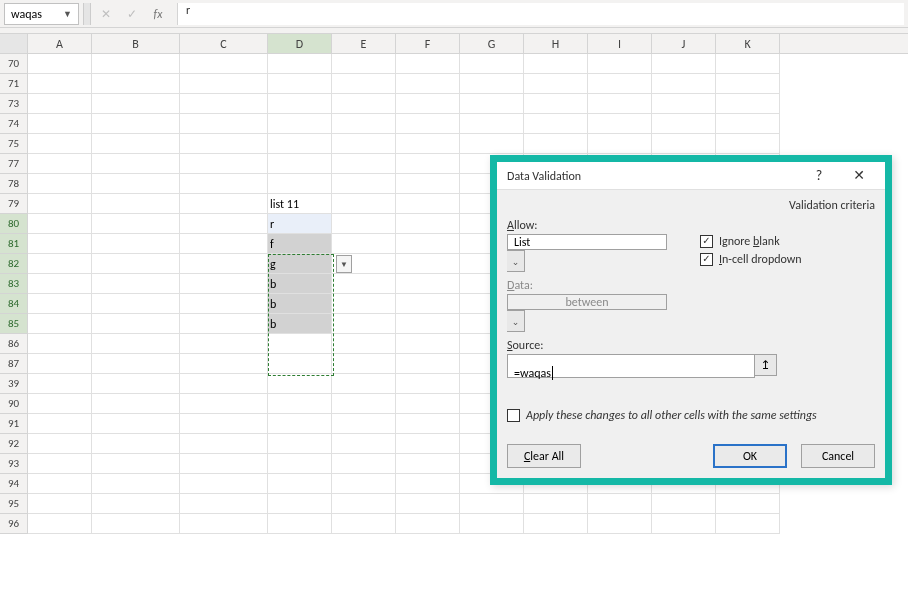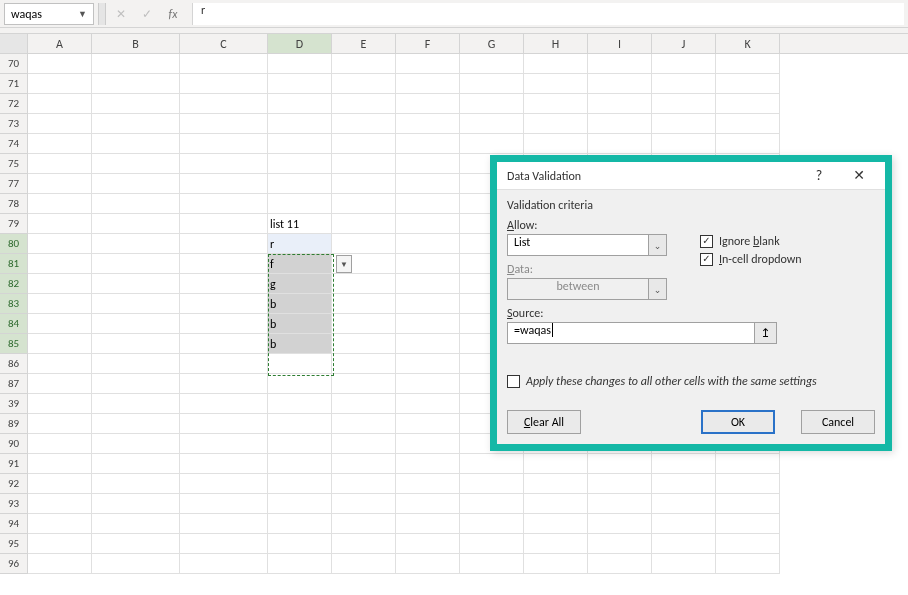--- a/index.html
+++ b/index.html
@@ -1,20 +1,20 @@
 <!DOCTYPE html>
 <html><head>
 <meta charset="utf-8">
 <style>
 * { box-sizing: border-box; margin: 0; padding: 0; font-family: "Segoe UI", Calibri, sans-serif; }
 body { background: #fff; width: 908px; height: 595px; overflow: hidden; position: relative; font-size: 12px; }
 
 
 .formula-bar-row { display: flex; align-items: center; height: 28px; border-bottom: 1px solid #d4d4d4; background: #f3f2f1; gap: 4px; padding: 2px 4px; }
-.namebox { width: 90px; height: 22px; border: 1px solid #c1c1c1; background: #fff; padding: 0 6px; display: flex; align-items: center; justify-content: space-between; font-size: 12px; }
+.namebox { width: 75px; height: 22px; border: 1px solid #c1c1c1; background: #fff; padding: 0 6px; display: flex; align-items: center; justify-content: space-between; font-size: 12px; }
 .namebox-arrow { font-size: 9px; color: #555; }
 .fb-sep { width: 8px; height: 22px; background: #e5e5e5; border-left: 1px solid #ccc; border-right: 1px solid #ccc; }
 .fb-btn { width: 22px; height: 22px; display: flex; align-items: center; justify-content: center; color: #bfbfbf; font-size: 12px; }
 .fb-btn.active { color: #444; }
 .fx-label { font-style: italic; color: #777; font-size: 12px; }
 .formula-input { flex: 1; height: 22px; border: none; background: #fff; padding: 0 8px; font-size: 12px; color: #333; border-left: 1px solid #d4d4d4; margin-left: 4px; }
 
 
 .thin-div { height: 6px; background: #f3f2f1; border-bottom: 1px solid #d4d4d4; }
 
@@ -42,42 +42,42 @@
 
 .dialog { position: absolute; left: 490px; top: 155px; width: 402px; background: #f0f0f0; border: 7px solid #14b8a6; box-shadow: 2px 2px 8px rgba(0,0,0,0.15); }
 .dlg-title { height: 28px; display: flex; align-items: center; justify-content: space-between; padding: 0 6px 0 10px; background: #fff; border-bottom: 1px solid #e0e0e0; }
 .dlg-title-text { font-size: 12px; color: #333; }
 .dlg-title-ctrls { display: flex; gap: 0; }
 .dlg-title-btn { width: 40px; height: 26px; display: flex; align-items: center; justify-content: center; font-size: 14px; color: #333; }
 .dlg-body { padding: 8px 10px 10px; }
 .tabs { display: flex; border-bottom: 1px solid #bcbcbc; margin-bottom: 8px; }
 .tab { padding: 5px 14px; font-size: 12px; color: #333; border: 1px solid transparent; border-bottom: none; position: relative; top: 1px; background: #f0f0f0; }
 .tab.active { background: #f0f0f0; border-color: #bcbcbc; border-bottom: 1px solid #f0f0f0; }
-.section-label { font-size: 12px; color: #333; margin-bottom: 6px; }
+.section-label { font-size: 12px; color: #333; margin-bottom: 6px; text-align: right; }
 .form-row { display: flex; gap: 18px; margin-bottom: 4px; }
 .form-col { flex: 1; }
 .form-col-right { flex: 1; padding-top: 16px; }
 .fld-label { font-size: 12px; color: #333; margin-bottom: 2px; display: block; }
 .fld-label u { text-decoration: underline; }
 .fld-label.disabled { color: #8a8a8a; }
-.combo { display: flex; width: 160px; }
+.combo { display: flex; width: 160px; flex-direction: column; }
 .combo-input { flex: 1; height: 22px; border: 1px solid #a0a0a0; background: #fff; padding: 0 6px; font-size: 12px; }
 .combo-input.disabled { background: #f0f0f0; color: #8a8a8a; text-align: center; }
 .combo-btn { width: 18px; height: 22px; border: 1px solid #a0a0a0; border-left: none; background: #e8e8e8; display: flex; align-items: center; justify-content: center; font-size: 9px; color: #555; }
 .chk { display: flex; align-items: center; gap: 6px; font-size: 12px; color: #333; margin-bottom: 4px; }
 .chkbox { width: 13px; height: 13px; border: 1px solid #333; background: #fff; display: flex; align-items: center; justify-content: center; font-size: 10px; line-height: 1; }
 .source-row { margin-top: 6px; }
 .source-input-wrap { display: flex; width: 270px; }
-.source-input { flex: 1; height: 22px; border: 1px solid #a0a0a0; background: #fff; padding: 0 6px; font-size: 12px; }
+.source-input { flex: 1; height: 22px; border: 1px solid #a0a0a0; background: #fff; padding: 11px 6px; font-size: 12px; }
 .range-btn { width: 22px; height: 22px; border: 1px solid #a0a0a0; border-left: none; background: #e8e8e8; display: flex; align-items: center; justify-content: center; font-size: 12px; }
 .apply-row { margin-top: 30px; font-style: italic; }
 .dlg-footer { display: flex; justify-content: space-between; align-items: center; padding: 8px 10px 10px; }
 .btn { min-width: 74px; height: 24px; border: 1px solid #a0a0a0; background: #eaeaea; font-size: 12px; padding: 0 12px; display: inline-flex; align-items: center; justify-content: center; }
 .btn.primary { border: 2px solid #2a72c8; }
-.btn-group { display: flex; gap: 26px; align-items: flex-end; }
+.btn-group { display: flex; gap: 14px; align-items: flex-end; }
 </style>
 </head>
 <body>
 
 <div class="formula-bar-row">
   <div class="namebox">
     <span>waqas</span>
     <span class="namebox-arrow">▼</span>
   </div>
   <div class="fb-sep"></div>
@@ -128,34 +128,20 @@
         <div class="cell"></div>
         <div class="cell"></div>
         <div class="cell"></div>
         <div class="cell"></div>
         <div class="cell"></div>
         <div class="cell"></div>
         <div class="cell"></div>
         <div class="cell"></div>
       </div>
       <div class="row">
-        <div class="row-h">72</div>
-        <div class="cell"></div>
-        <div class="cell wide"></div>
-        <div class="cell wide"></div>
-        <div class="cell"></div>
-        <div class="cell"></div>
-        <div class="cell"></div>
-        <div class="cell"></div>
-        <div class="cell"></div>
-        <div class="cell"></div>
-        <div class="cell"></div>
-        <div class="cell"></div>
-      </div>
-      <div class="row">
         <div class="row-h">73</div>
         <div class="cell"></div>
         <div class="cell wide"></div>
         <div class="cell wide"></div>
         <div class="cell"></div>
         <div class="cell"></div>
         <div class="cell"></div>
         <div class="cell"></div>
         <div class="cell"></div>
         <div class="cell"></div>
@@ -339,34 +325,20 @@
         <div class="cell"></div>
         <div class="cell"></div>
         <div class="cell"></div>
         <div class="cell"></div>
         <div class="cell"></div>
         <div class="cell"></div>
         <div class="cell"></div>
       </div>
       <div class="row">
         <div class="row-h">39</div>
-        <div class="cell"></div>
-        <div class="cell wide"></div>
-        <div class="cell wide"></div>
-        <div class="cell"></div>
-        <div class="cell"></div>
-        <div class="cell"></div>
-        <div class="cell"></div>
-        <div class="cell"></div>
-        <div class="cell"></div>
-        <div class="cell"></div>
-        <div class="cell"></div>
-      </div>
-      <div class="row">
-        <div class="row-h">89</div>
         <div class="cell"></div>
         <div class="cell wide"></div>
         <div class="cell wide"></div>
         <div class="cell"></div>
         <div class="cell"></div>
         <div class="cell"></div>
         <div class="cell"></div>
         <div class="cell"></div>
         <div class="cell"></div>
         <div class="cell"></div>

